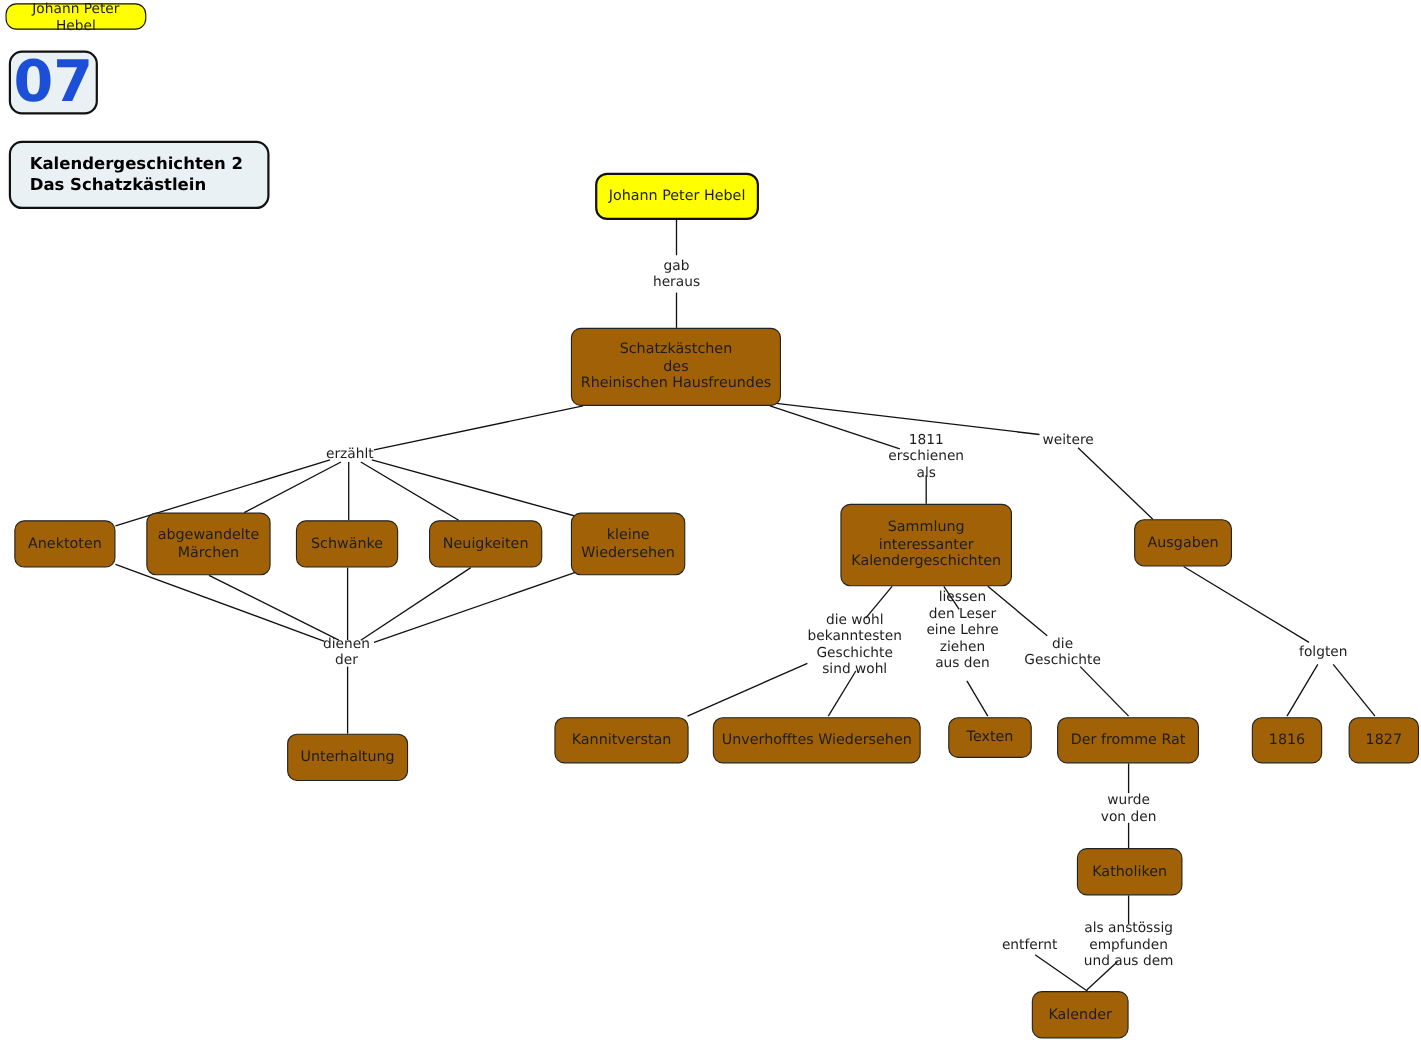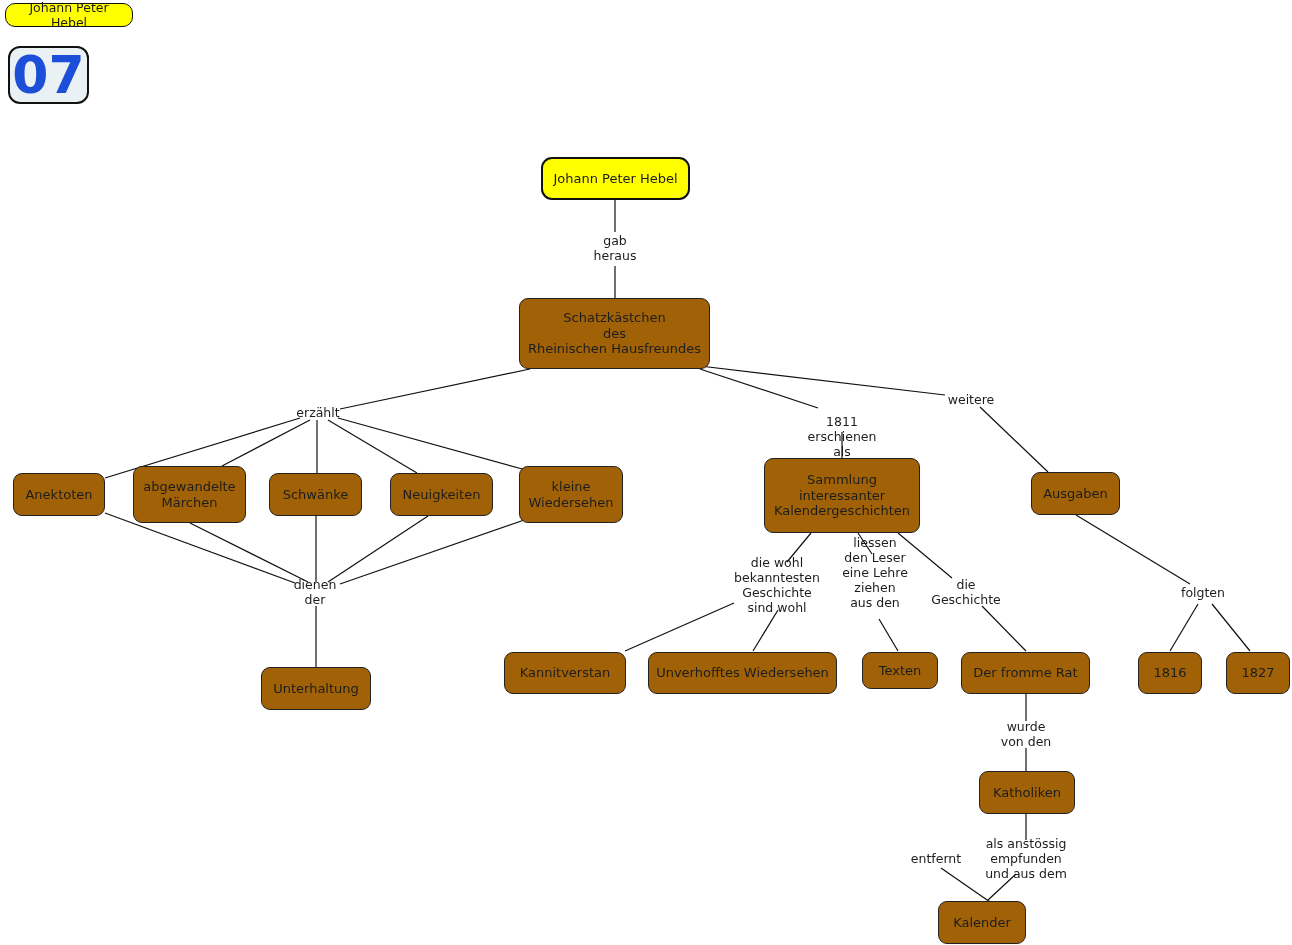--- a/index.html
+++ b/index.html
@@ -99,20 +99,24 @@
 <div id="canvas">
 
   <div class="node tag" style="left:5px; top:3px; width:128px; height:24px;">
     <span>Johann Peter Hebel</span>
   </div>
 
   <div class="node chapter" style="left:8px; top:46px; width:81px; height:58px;">
     <span>07</span>
   </div>
 
+  <div class="node title" style="left:8px; top:128px; width:237px; height:62px;">
+    <span>Kalendergeschichten 2
+Das Schatzkästlein</span>
+  </div>
 
   <svg id="edges" viewBox="0 0 1292 945" xmlns="http://www.w3.org/2000/svg">
       <line x1="615" y1="200" x2="615" y2="232" stroke="#111111" stroke-width="1.2"></line>
       <line x1="615" y1="266" x2="615" y2="298" stroke="#111111" stroke-width="1.2"></line>
       <line x1="530" y1="369" x2="340" y2="409" stroke="#111111" stroke-width="1.2"></line>
       <line x1="300" y1="418" x2="105" y2="478" stroke="#111111" stroke-width="1.2"></line>
       <line x1="310" y1="420" x2="222" y2="466" stroke="#111111" stroke-width="1.2"></line>
       <line x1="317" y1="420" x2="317" y2="473" stroke="#111111" stroke-width="1.2"></line>
       <line x1="328" y1="420" x2="417" y2="473" stroke="#111111" stroke-width="1.2"></line>
       <line x1="338" y1="418" x2="526" y2="470" stroke="#111111" stroke-width="1.2"></line>
@@ -168,21 +172,21 @@
       <div class="node" style="left: 1226px; top: 652px; width: 64px; height: 42px;"><span>1827</span></div>
       <div class="node" style="left: 979px; top: 771px; width: 96px; height: 43px;"><span>Katholiken</span></div>
       <div class="node" style="left: 938px; top: 901px; width: 88px; height: 43px;"><span>Kalender</span></div>
     </div>
   <div id="labels-layer">
       <div class="edge-label" style="left: 615px; top: 248px;">gab
 heraus</div>
       <div class="edge-label" style="left: 318px; top: 412px;">erzählt</div>
       <div class="edge-label" style="left: 315px; top: 592px;">dienen
 der</div>
-      <div class="edge-label" style="left: 842px; top: 436px;">1811
+      <div class="edge-label" style="left: 842px; top: 414px;">1811
 erschienen
 als</div>
       <div class="edge-label" style="left: 971px; top: 399px;">weitere</div>
       <div class="edge-label" style="left: 777px; top: 585px;">die wohl
 bekanntesten
 Geschichte
 sind wohl</div>
       <div class="edge-label" style="left: 875px; top: 572px;">liessen
 den Leser
 eine Lehre

